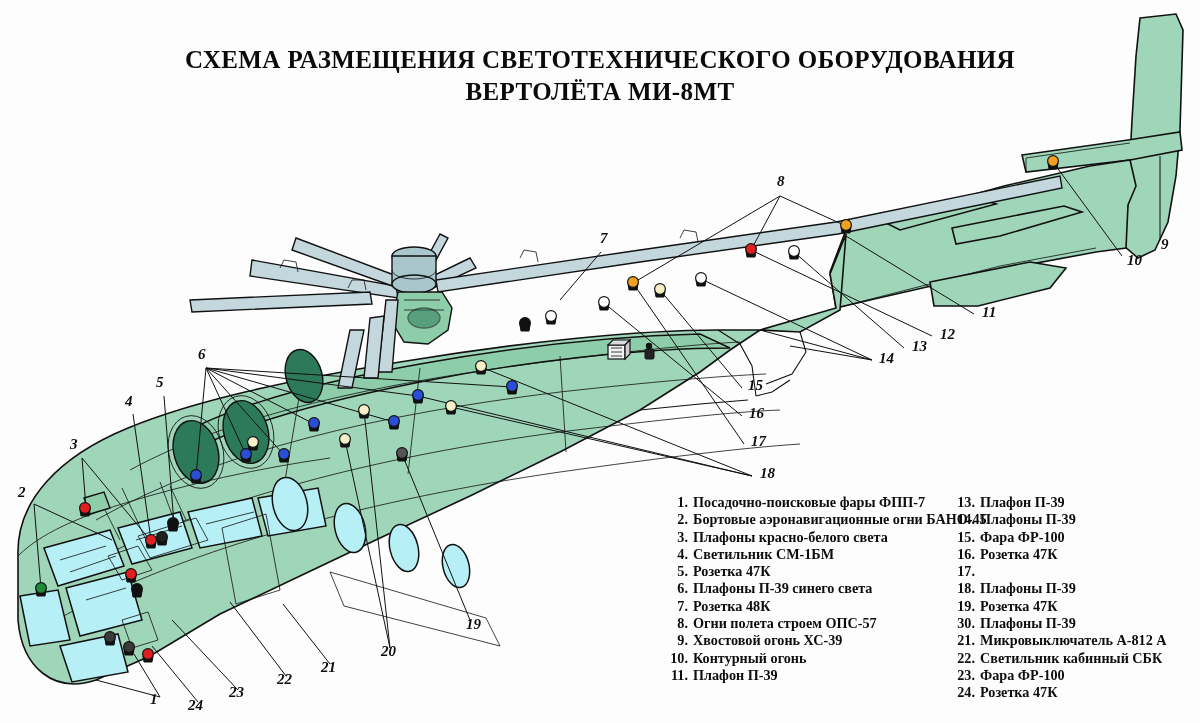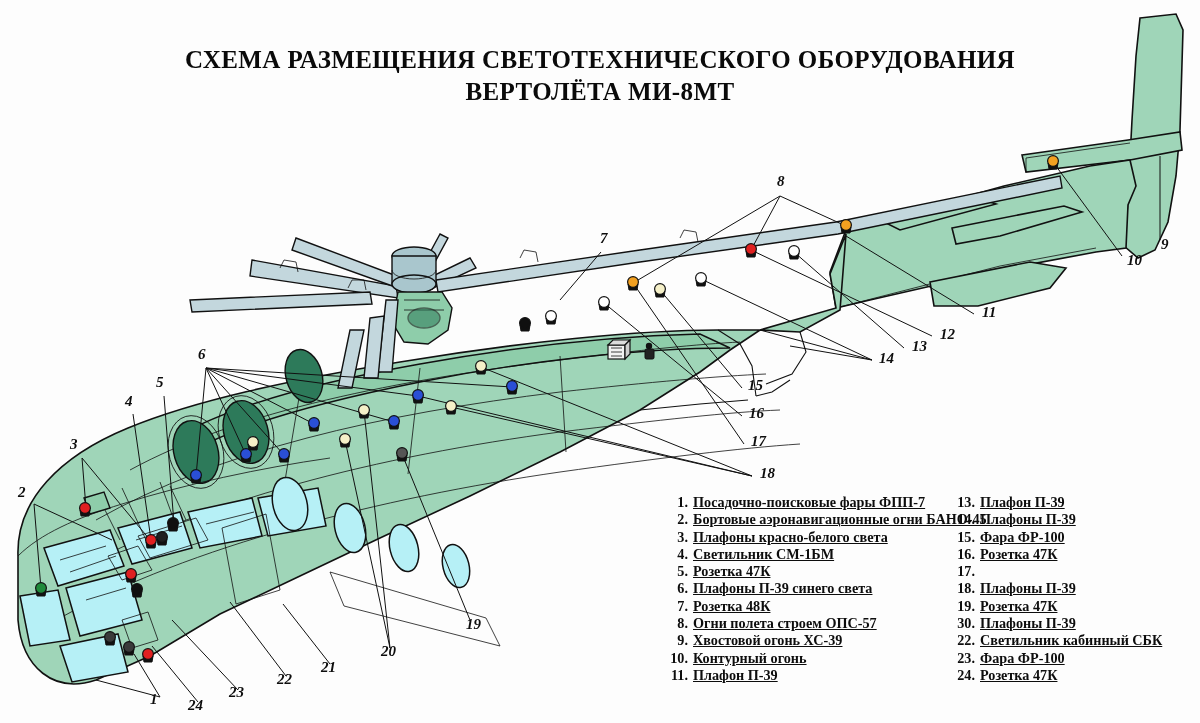--- a/index.html
+++ b/index.html
@@ -51,21 +51,21 @@
     white-space:nowrap;
     color:#0d0d0d;
   }
   .legend-num{
     display:inline-block;
     width:20px;
     text-align:right;
     margin-right:5px;
     flex:0 0 auto;
   }
-  .legend-txt{flex:1 1 auto;text-decoration:underline;}
+  .legend-txt{flex:1 1 auto;}
 </style>
 </head>
 <body>
 
 <div id="stage">
 
   <div class="title-block">
     <div class="title-line">СХЕМА РАЗМЕЩЕНИЯ СВЕТОТЕХНИЧЕСКОГО ОБОРУДОВАНИЯ</div>
     <div class="title-line">ВЕРТОЛЁТА МИ-8МТ</div>
   </div>
@@ -546,20 +546,24 @@
         </div>
         <div class="legend-row">
           <span class="legend-num">19.</span>
           <span class="legend-txt">Розетка 47К</span>
         </div>
         <div class="legend-row">
           <span class="legend-num">30.</span>
           <span class="legend-txt">Плафоны П-39</span>
         </div>
         <div class="legend-row">
+          <span class="legend-num">21.</span>
+          <span class="legend-txt">Микровыключатель А-812 А</span>
+        </div>
+        <div class="legend-row">
           <span class="legend-num">22.</span>
           <span class="legend-txt">Светильник кабинный СБК</span>
         </div>
         <div class="legend-row">
           <span class="legend-num">23.</span>
           <span class="legend-txt">Фара ФР-100</span>
         </div>
         <div class="legend-row">
           <span class="legend-num">24.</span>
           <span class="legend-txt">Розетка 47К</span>

